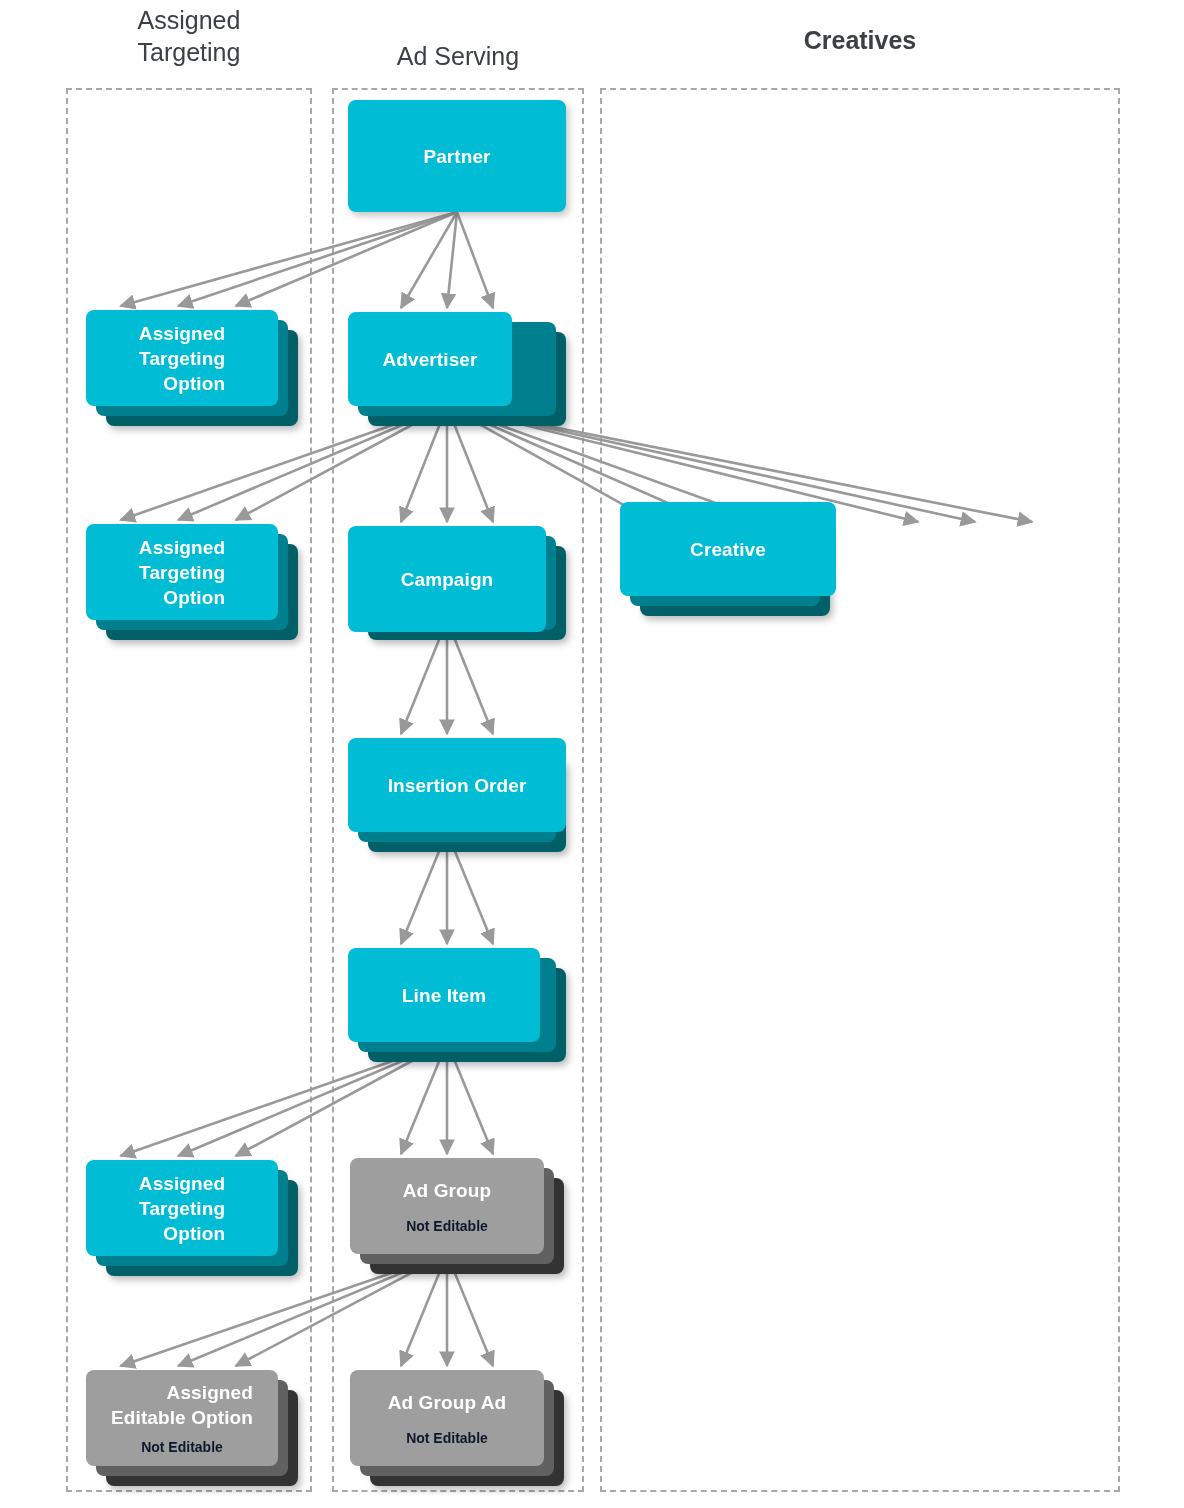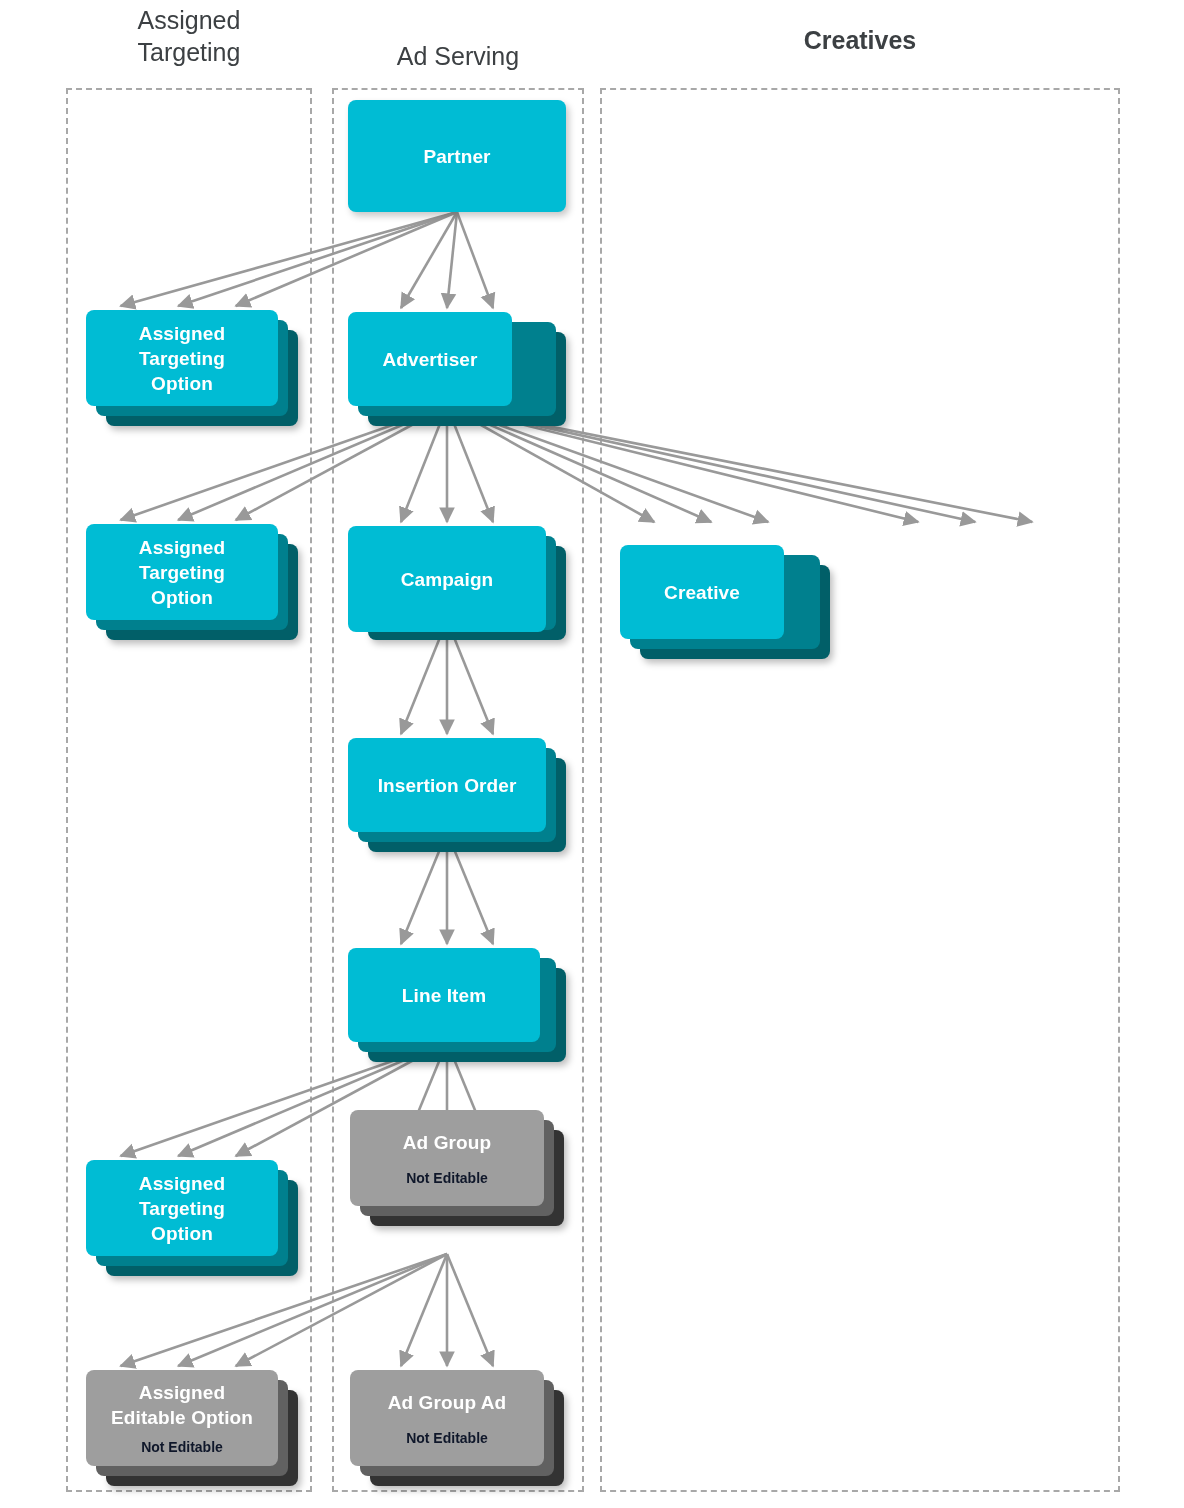--- a/index.html
+++ b/index.html
@@ -57,21 +57,21 @@
     position: absolute;
     left: 0;
     top: 0;
     width: 100%;
     height: 100%;
     border-radius: 8px;
     display: flex;
     flex-direction: column;
     align-items: center;
     justify-content: center;
-    text-align: center;
+    text-align: right;
     box-sizing: border-box;
     padding: 4px 10px;
   }
   .node .stack {
     position: absolute;
     border-radius: 8px;
   }
   
   .node.cyan .card {
     background: #00bcd4;
@@ -205,30 +205,30 @@
   </div>
 
   <div class="node cyan stacked" style="left:348px; top:526px; width:198px; height:106px;">
     <div class="stack s2" style="left:20px; top:20px; width:198px; height:94px;"></div>
     <div class="stack s1" style="left:10px; top:10px; width:198px; height:94px;"></div>
     <div class="card">
       <div class="label">Campaign</div>
     </div>
   </div>
 
-  <div class="node cyan stacked" style="left:620px; top:545px; width:164px; height:94px;">
+  <div class="node cyan stacked" style="left:620px; top:502px; width:216px; height:94px;">
     <div class="stack s2" style="left:20px; top:20px; width:190px; height:94px;"></div>
     <div class="stack s1" style="left:10px; top:10px; width:190px; height:94px;"></div>
     <div class="card">
       <div class="label">Creative</div>
     </div>
   </div>
 
 
-  <div class="node cyan stacked" style="left:348px; top:738px; width:198px; height:94px;">
+  <div class="node cyan stacked" style="left:348px; top:738px; width:218px; height:94px;">
     <div class="stack s2" style="left:20px; top:20px; width:198px; height:94px;"></div>
     <div class="stack s1" style="left:10px; top:10px; width:198px; height:94px;"></div>
     <div class="card">
       <div class="label">Insertion Order</div>
     </div>
   </div>
 
   <div class="node cyan stacked" style="left:348px; top:948px; width:192px; height:94px;">
     <div class="stack s2" style="left:20px; top:20px; width:198px; height:94px;"></div>
     <div class="stack s1" style="left:10px; top:10px; width:198px; height:94px;"></div>
@@ -242,21 +242,21 @@
     <div class="stack s1" style="left:10px; top:10px; width:192px; height:96px;"></div>
     <div class="card">
       <div class="label">
         <div>Assigned</div>
         <div>Targeting</div>
         <div>Option</div>
       </div>
     </div>
   </div>
 
-  <div class="node gray stacked" style="left:350px; top:1110px; width:194px; height:96px;text-decoration:underline;">
+  <div class="node gray stacked" style="left:350px; top:1158px; width:194px; height:96px;text-decoration:underline;">
     <div class="stack s2" style="left:20px; top:20px; width:194px; height:96px;"></div>
     <div class="stack s1" style="left:10px; top:10px; width:194px; height:96px;"></div>
     <div class="card">
       <div class="label">Ad Group</div>
       <div class="sublabel">Not Editable</div>
     </div>
   </div>
 
   <div class="node gray stacked" style="left:86px; top:1370px; width:192px; height:96px;">
     <div class="stack s2" style="left:20px; top:20px; width:192px; height:96px;"></div>

